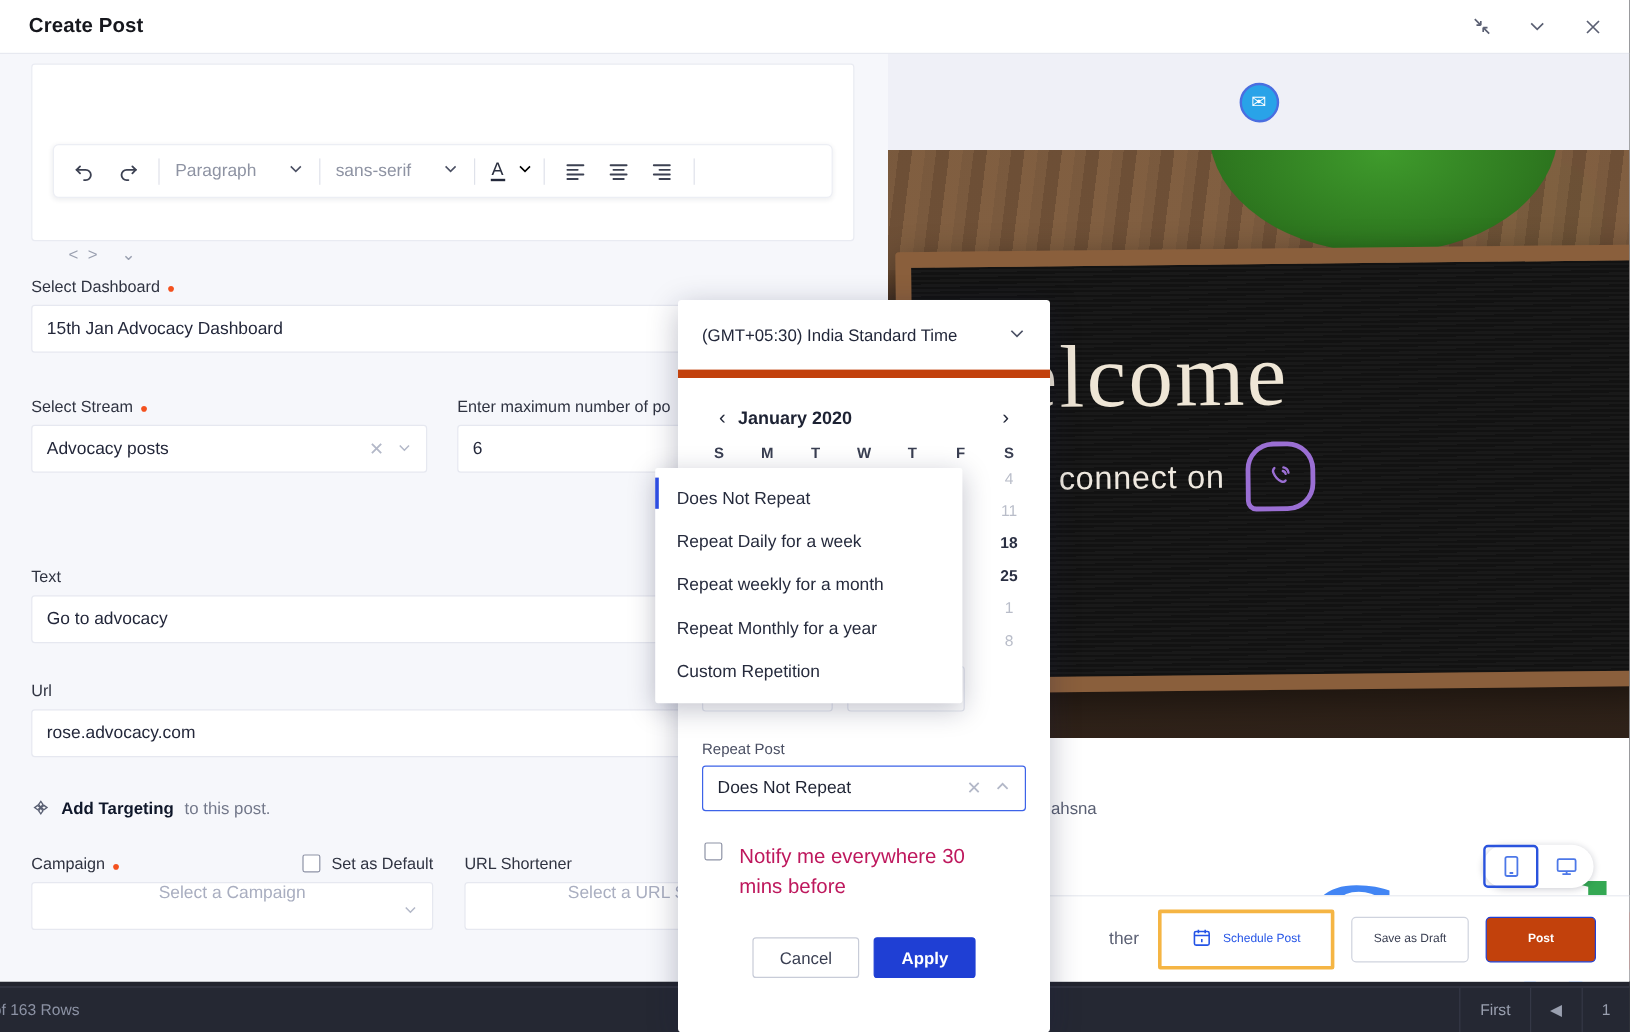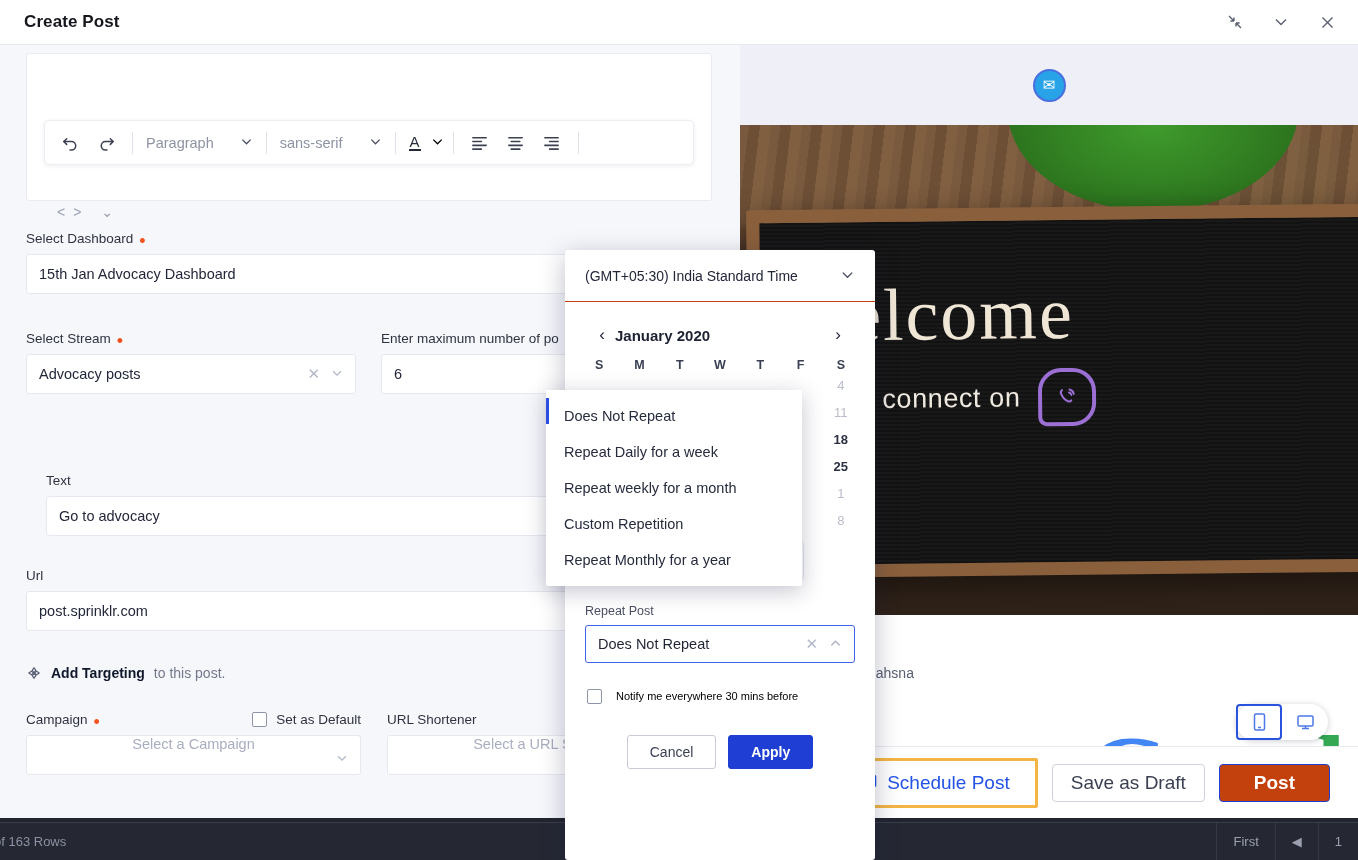--- a/index.html
+++ b/index.html
@@ -89,21 +89,21 @@
   }
   .input-box.placeholder { color: #a9aec0; flex-direction: column; }
   .input-adorn { margin-left: auto; display: flex; align-items: center; gap: 11px; color: #b3b8c8; }
   .x-mark { font-size: 15px; cursor: pointer; }
   .chev { font-size: 11px; cursor: pointer; }
 
   .grp { position: absolute; }
   #g-dash  { left: 26px; top: 186px; width: 686px; }
   #g-stream{ left: 26px; top: 286px; width: 330px; }
   #g-maxpo { left: 381px; top: 286px; width: 330px; }
-  #g-text  { left: 26px; top: 428px; width: 686px; margin-left: 20px; }
+  #g-text  { left: 26px; top: 428px; width: 686px; }
   #g-url   { left: 26px; top: 523px; width: 686px; }
   #g-targ  { left: 26px; top: 620px; width: 686px; }
   #g-camp  { left: 26px; top: 667px; width: 335px; }
   #g-short { left: 387px; top: 667px; width: 325px; }
 
   .targeting-row { display: flex; align-items: center; gap: 9px; font-size: 14px; color: #73788a; }
   .targ-link { color: #0f172a; font-weight: bold; cursor: pointer; }
   .targ-icon { color: #5a6073; display: flex; align-items: center; }
 
   .camp-head { display: flex; align-items: center; margin-bottom: 8px; }
@@ -180,36 +180,36 @@
 
   
   .footer {
     position: absolute; left: 740px; right: 0; bottom: 0; height: 72px;
     background: #fff; border-top: 1px solid #e8eaf1;
     display: flex; align-items: center; justify-content: flex-end; gap: 14px; padding-right: 28px;
   }
   .other-txt { color: #5d6275; font-size: 14.5px; margin-right: 2px; }
   .btn {
     height: 38px; border-radius: 4px; display: flex; align-items: center; justify-content: center;
-    gap: 9px; font-size: 19px; cursor: pointer; padding: 0 18px; border: 1px solid #cfd3de;
+    gap: 9px; font-size: 10px; cursor: pointer; padding: 0 18px; border: 1px solid #cfd3de;
     background: #fff; color: #3a3f52;
   }
   .btn-schedule { color: #2353e6; border-color: #fff; }
   .schedule-wrap { border: 3px solid #f5b544; padding: 3px 6px; border-radius: 2px; display: flex; }
   .btn-primary { background: #c2410c; border-color: #1f3fd4; color: #fff; font-weight: bold; padding: 0 34px; }
 
   
   .sched {
     position: absolute; left: 565px; top: 250px; width: 310px; height: 610px;
     background: #fff; border-radius: 3px; box-shadow: 0 6px 26px rgba(20,25,60,.28);
     z-index: 40;
   }
   .tz-row {
-    height: 52px; display: flex; align-items: center; padding: 16px 20px;
-    border-bottom: 1px solid #c2410c; font-size: 14px; color: #22273a; cursor: pointer;
+    height: 65px; display: flex; align-items: center; padding: 16px 20px;
+    border-bottom: 7px solid #c2410c; font-size: 14px; color: #22273a; cursor: pointer;
   }
   .tz-row .chev { margin-left: auto; color: #4a4f63; font-size: 13px; }
   .cal-head { display: flex; align-items: center; padding: 20px 24px 10px; }
   .cal-nav { width: 26px; height: 26px; display: flex; align-items: center; justify-content: center; color: #23283a; font-size: 17px; cursor: pointer; }
   .cal-title { flex: 1; font-size: 15px; font-weight: bold; color: #1d2233; }
   .cal-grid { padding: 0 14px; display: grid; grid-template-columns: repeat(7, 1fr); row-gap: 12px; }
   .cal-dow { text-align: center; font-size: 12.5px; color: #3a3f52; font-weight: bold; padding-bottom: 6px; }
   .cal-day { text-align: center; font-size: 13px; color: #2a2f42; }
   .cal-day.muted { color: #b9bdc9; }
   .cal-day.bold { font-weight: bold; }
@@ -220,21 +220,21 @@
     display: flex; align-items: center; justify-content: center;
     font-size: 14px; font-weight: bold; color: #1f2434; cursor: pointer; padding: 0 12px;
   }
   .repeat-sec { padding: 24px 20px 0; }
   .repeat-label { font-size: 12.5px; color: #4a4f63; margin-bottom: 7px; }
   .repeat-input {
     border: 1.5px solid #3d63e8; border-radius: 3px; height: 38px;
     display: flex; align-items: center; padding: 0 12px; font-size: 14.5px; color: #1f2434;
   }
   .notify-row { display: flex; align-items: flex-start; gap: 14px; padding: 26px 22px 0; }
-  .notify-txt { font-size: 11px; color: #000000; line-height: 1.45; max-width: 200px; }
+  .notify-txt { font-size: 17px; color: #be185d; line-height: 1.45; max-width: 200px; }
   .sched-actions { display: flex; justify-content: center; gap: 12px; padding: 30px 22px 0; }
   .sbtn { height: 34px; border-radius: 3px; padding: 0 22px; display: flex; align-items: center; justify-content: center;
           font-size: 14px; cursor: pointer; border: 1px solid #c8ccd8; background: #fff; color: #3a3f52; }
   .sbtn.primary { background: #1f3fd4; border-color: #1f3fd4; color: #fff; font-weight: bold; }
 
   
   .repeat-dd {
     position: absolute; left: 546px; top: 390px; width: 256px;
     background: #fff; border-radius: 2px; box-shadow: 0 5px 22px rgba(20,25,60,.25);
     padding: 8px 0; z-index: 60;
@@ -403,21 +403,21 @@
           <div class="input-box">
             <span>Go to advocacy</span>
           </div>
         </div>
 
         <div class="grp" id="g-url">
           <div class="field-label">
             <span>Url</span>
           </div>
           <div class="input-box">
-            <span>post.sprinklr.com</span>
+            <span>rose.advocacy.com</span>
           </div>
         </div>
 
         <div class="grp" id="g-targ">
           <div class="targeting-row">
             <span class="targ-icon">
               <svg width="16" height="16" viewBox="0 0 18 18" fill="none" stroke="currentColor" stroke-width="1.3">
                 <path d="M9 3.2 L11 6 L9 8.8 L7 6 Z"></path>
                   <path d="M9 9.2 L11 12 L9 14.8 L7 12 Z"></path>
                 <path d="M3.2 9 L6 7 L8.8 9 L6 11 Z"></path>
@@ -632,17 +632,17 @@
     <div class="sched-actions">
       <div class="sbtn">Cancel</div>
       <div class="sbtn primary">Apply</div>
     </div>
   </div>
 
   <div class="repeat-dd" id="repeat-dd">
       <div class="dd-item">Does Not Repeat</div>
       <div class="dd-item">Repeat Daily for a week</div>
       <div class="dd-item">Repeat weekly for a month</div>
+      <div class="dd-item">Repeat Monthly for a year</div>
       <div class="dd-item">Custom Repetition</div>
-      <div class="dd-item">Repeat Monthly for a year</div>
     </div>
 
 </div>
 
 </body></html>

